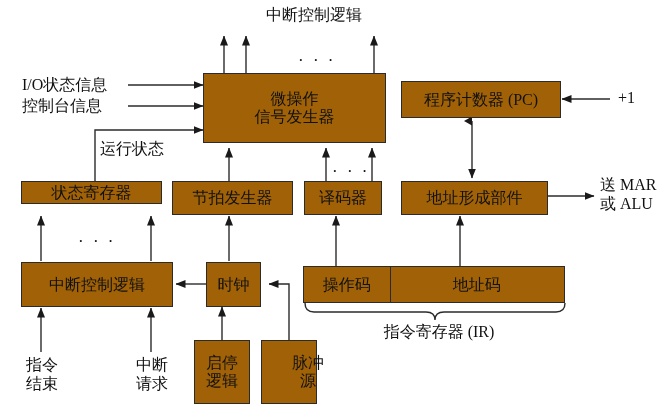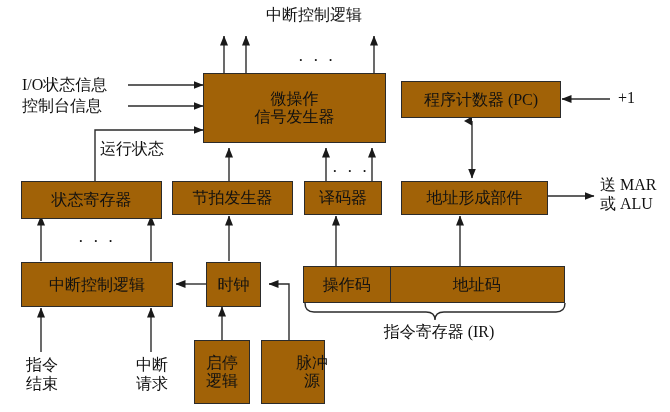--- a/index.html
+++ b/index.html
@@ -120,21 +120,21 @@
 
   <div class="node-box fs16" style="left:203px; top:73px; width:183px; height:70px;">
     <span>微操作</span>
     <span>信号发生器</span>
   </div>
 
   <div class="node-box fs16" style="left:401px; top:81px; width:160px; height:37px;">
     <span>程序计数器 (PC)</span>
   </div>
 
-  <div class="node-box fs16" style="left:21px; top:181px; width:141px; height:38px;">
+  <div class="node-box fs16" style="left:21px; top:181px; width:141px; height:23px;">
     <span>状态寄存器</span>
   </div>
 
   <div class="node-box fs16" style="left:172px; top:181px; width:121px; height:34px;">
     <span>节拍发生器</span>
   </div>
 
   <div class="node-box fs16" style="left:304px; top:181px; width:78px; height:34px;">
     <span>译码器</span>
   </div>
@@ -159,21 +159,21 @@
     <div style="width:176px; height:100%; display:flex; align-items:center; justify-content:center;" class="fs16">
       <span>地址码</span>
     </div>
   </div>
 
   <div class="node-box fs16" style="left:194px; top:340px; width:56px; height:64px;">
     <span>启停</span>
     <span>逻辑</span>
   </div>
 
-  <div class="node-box fs16" style="left:261px; top:340px; width:64px; height:64px;padding-left:38px;">
+  <div class="node-box fs16" style="left:261px; top:340px; width:56px; height:64px;padding-left:38px;">
     <span>脉冲</span>
     <span>源</span>
   </div>
 
   <div class="free-label fs16" style="left:224px; top:6px; width:180px;">
     <span>中断控制逻辑</span>
   </div>
 
   <div class="dots" style="left:298px; top:52px;">
     <span>· · ·</span>

